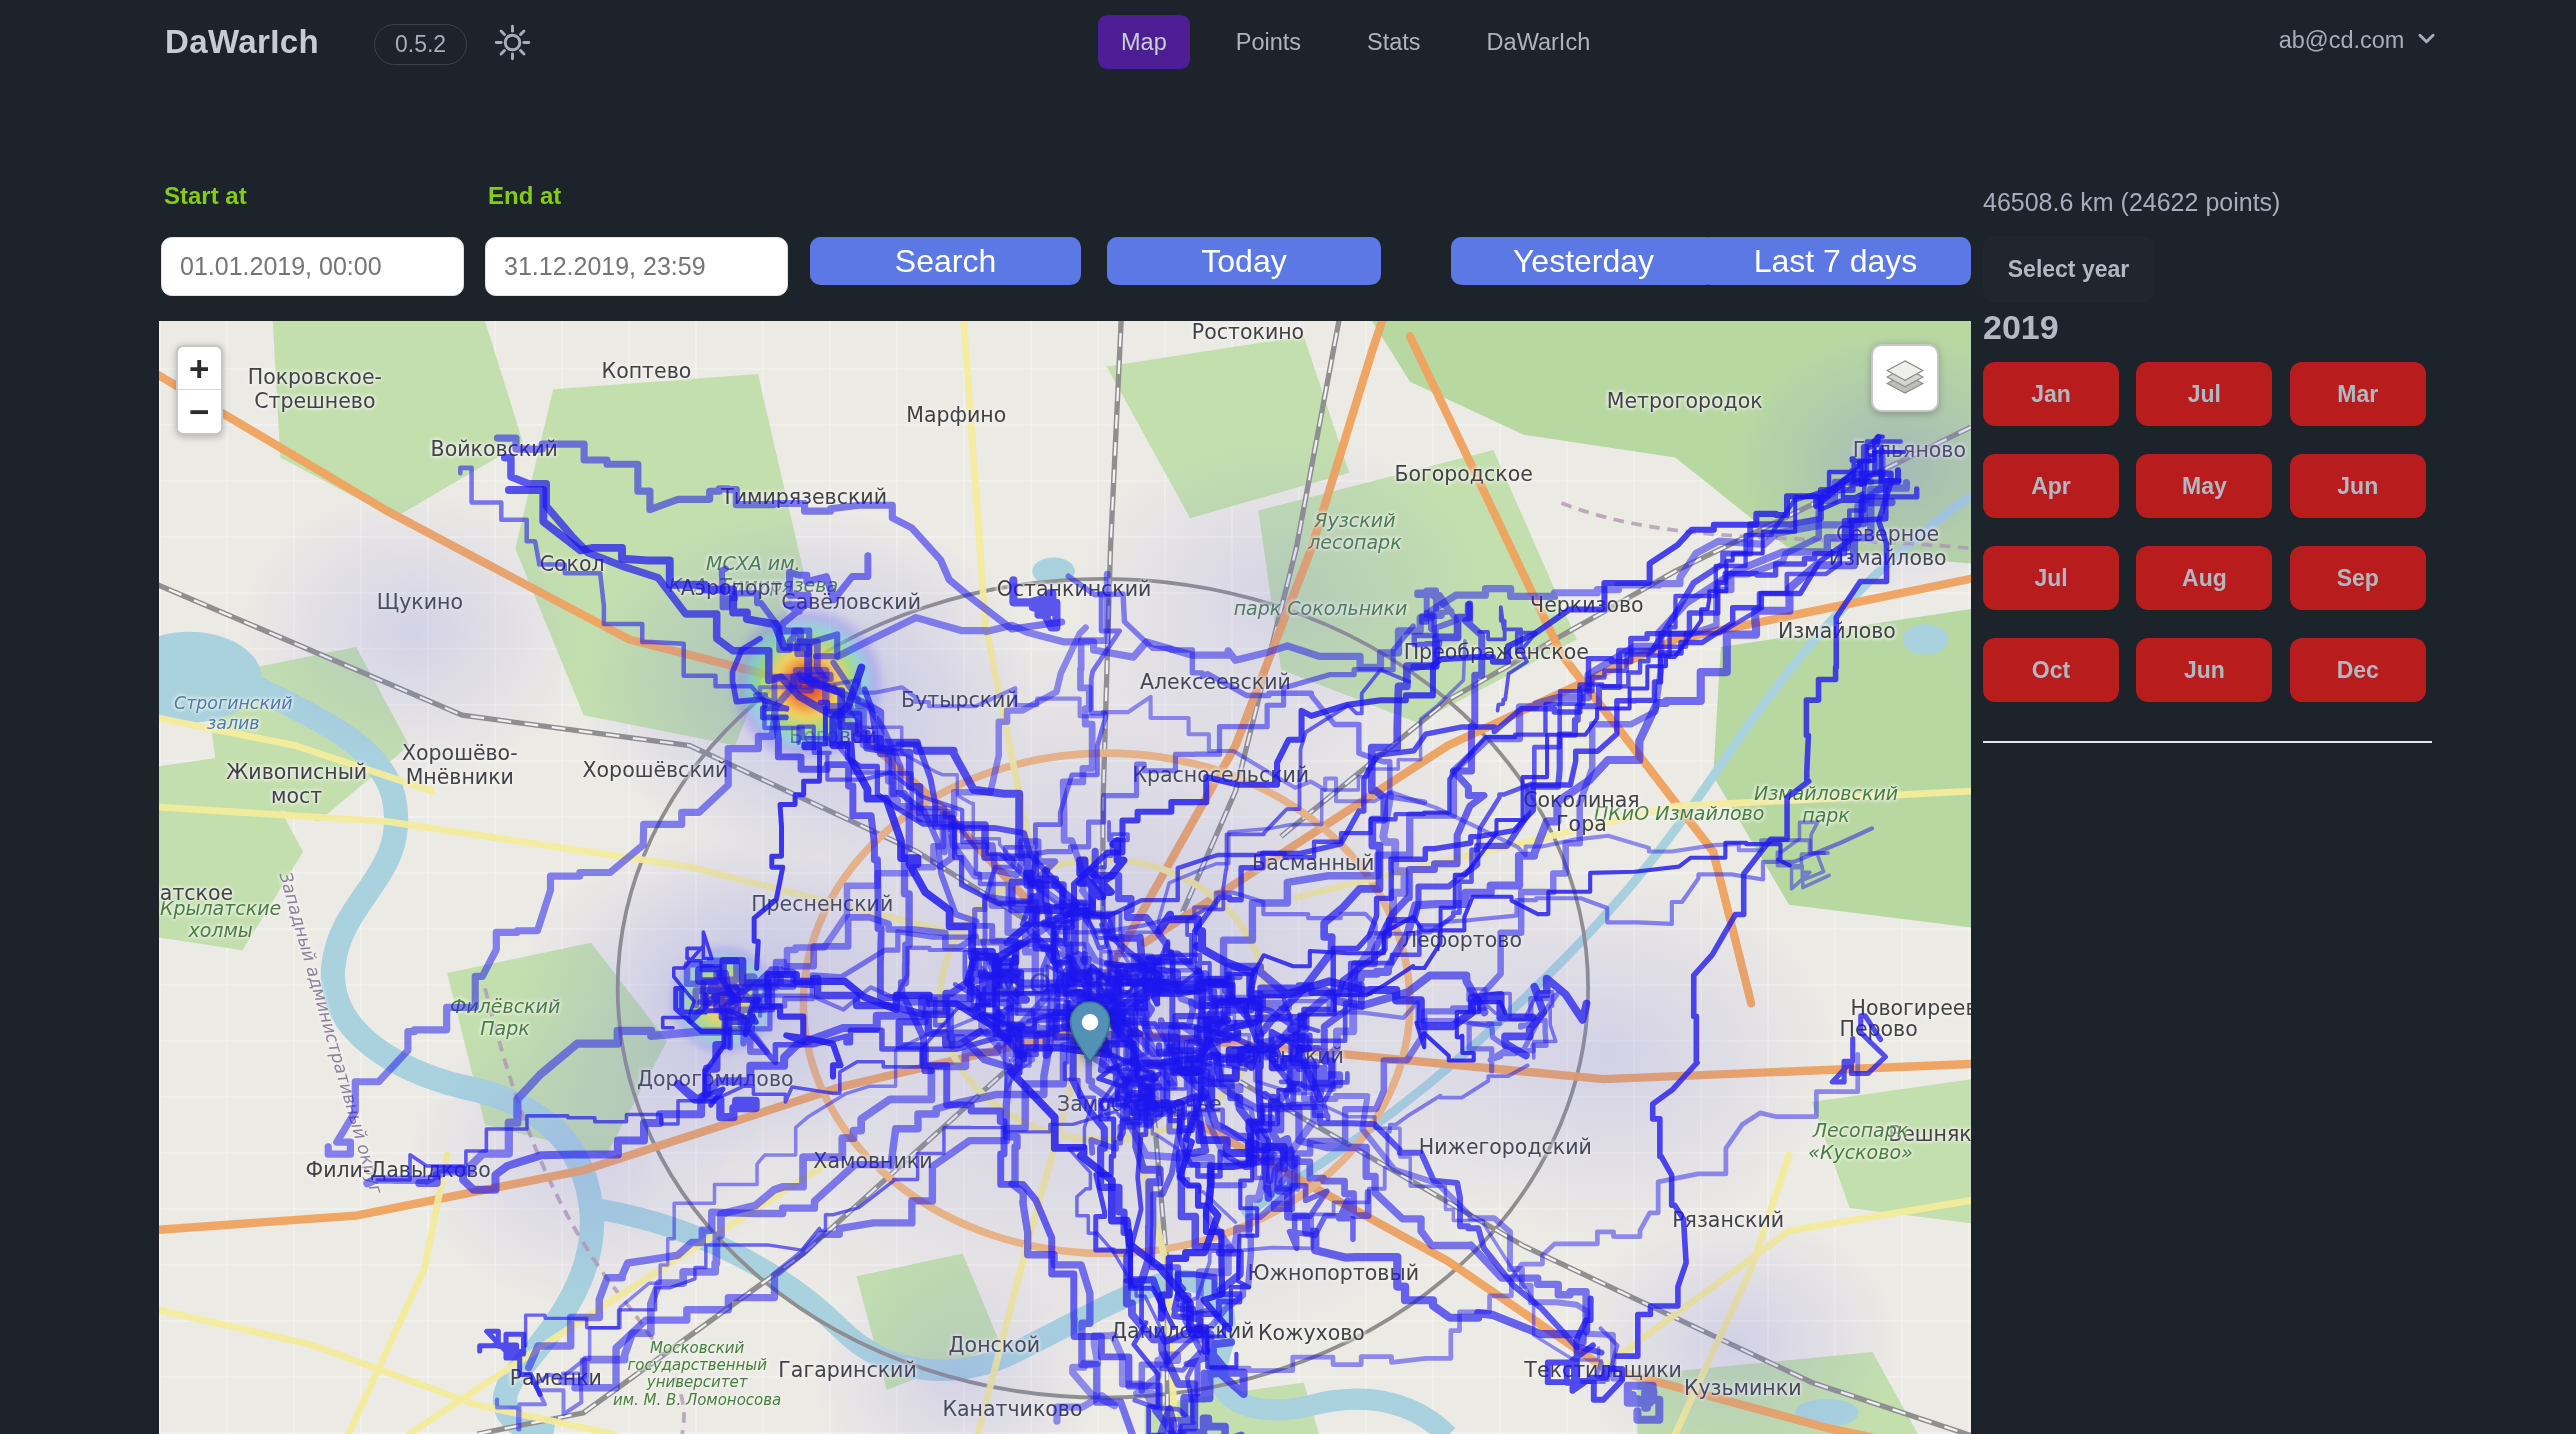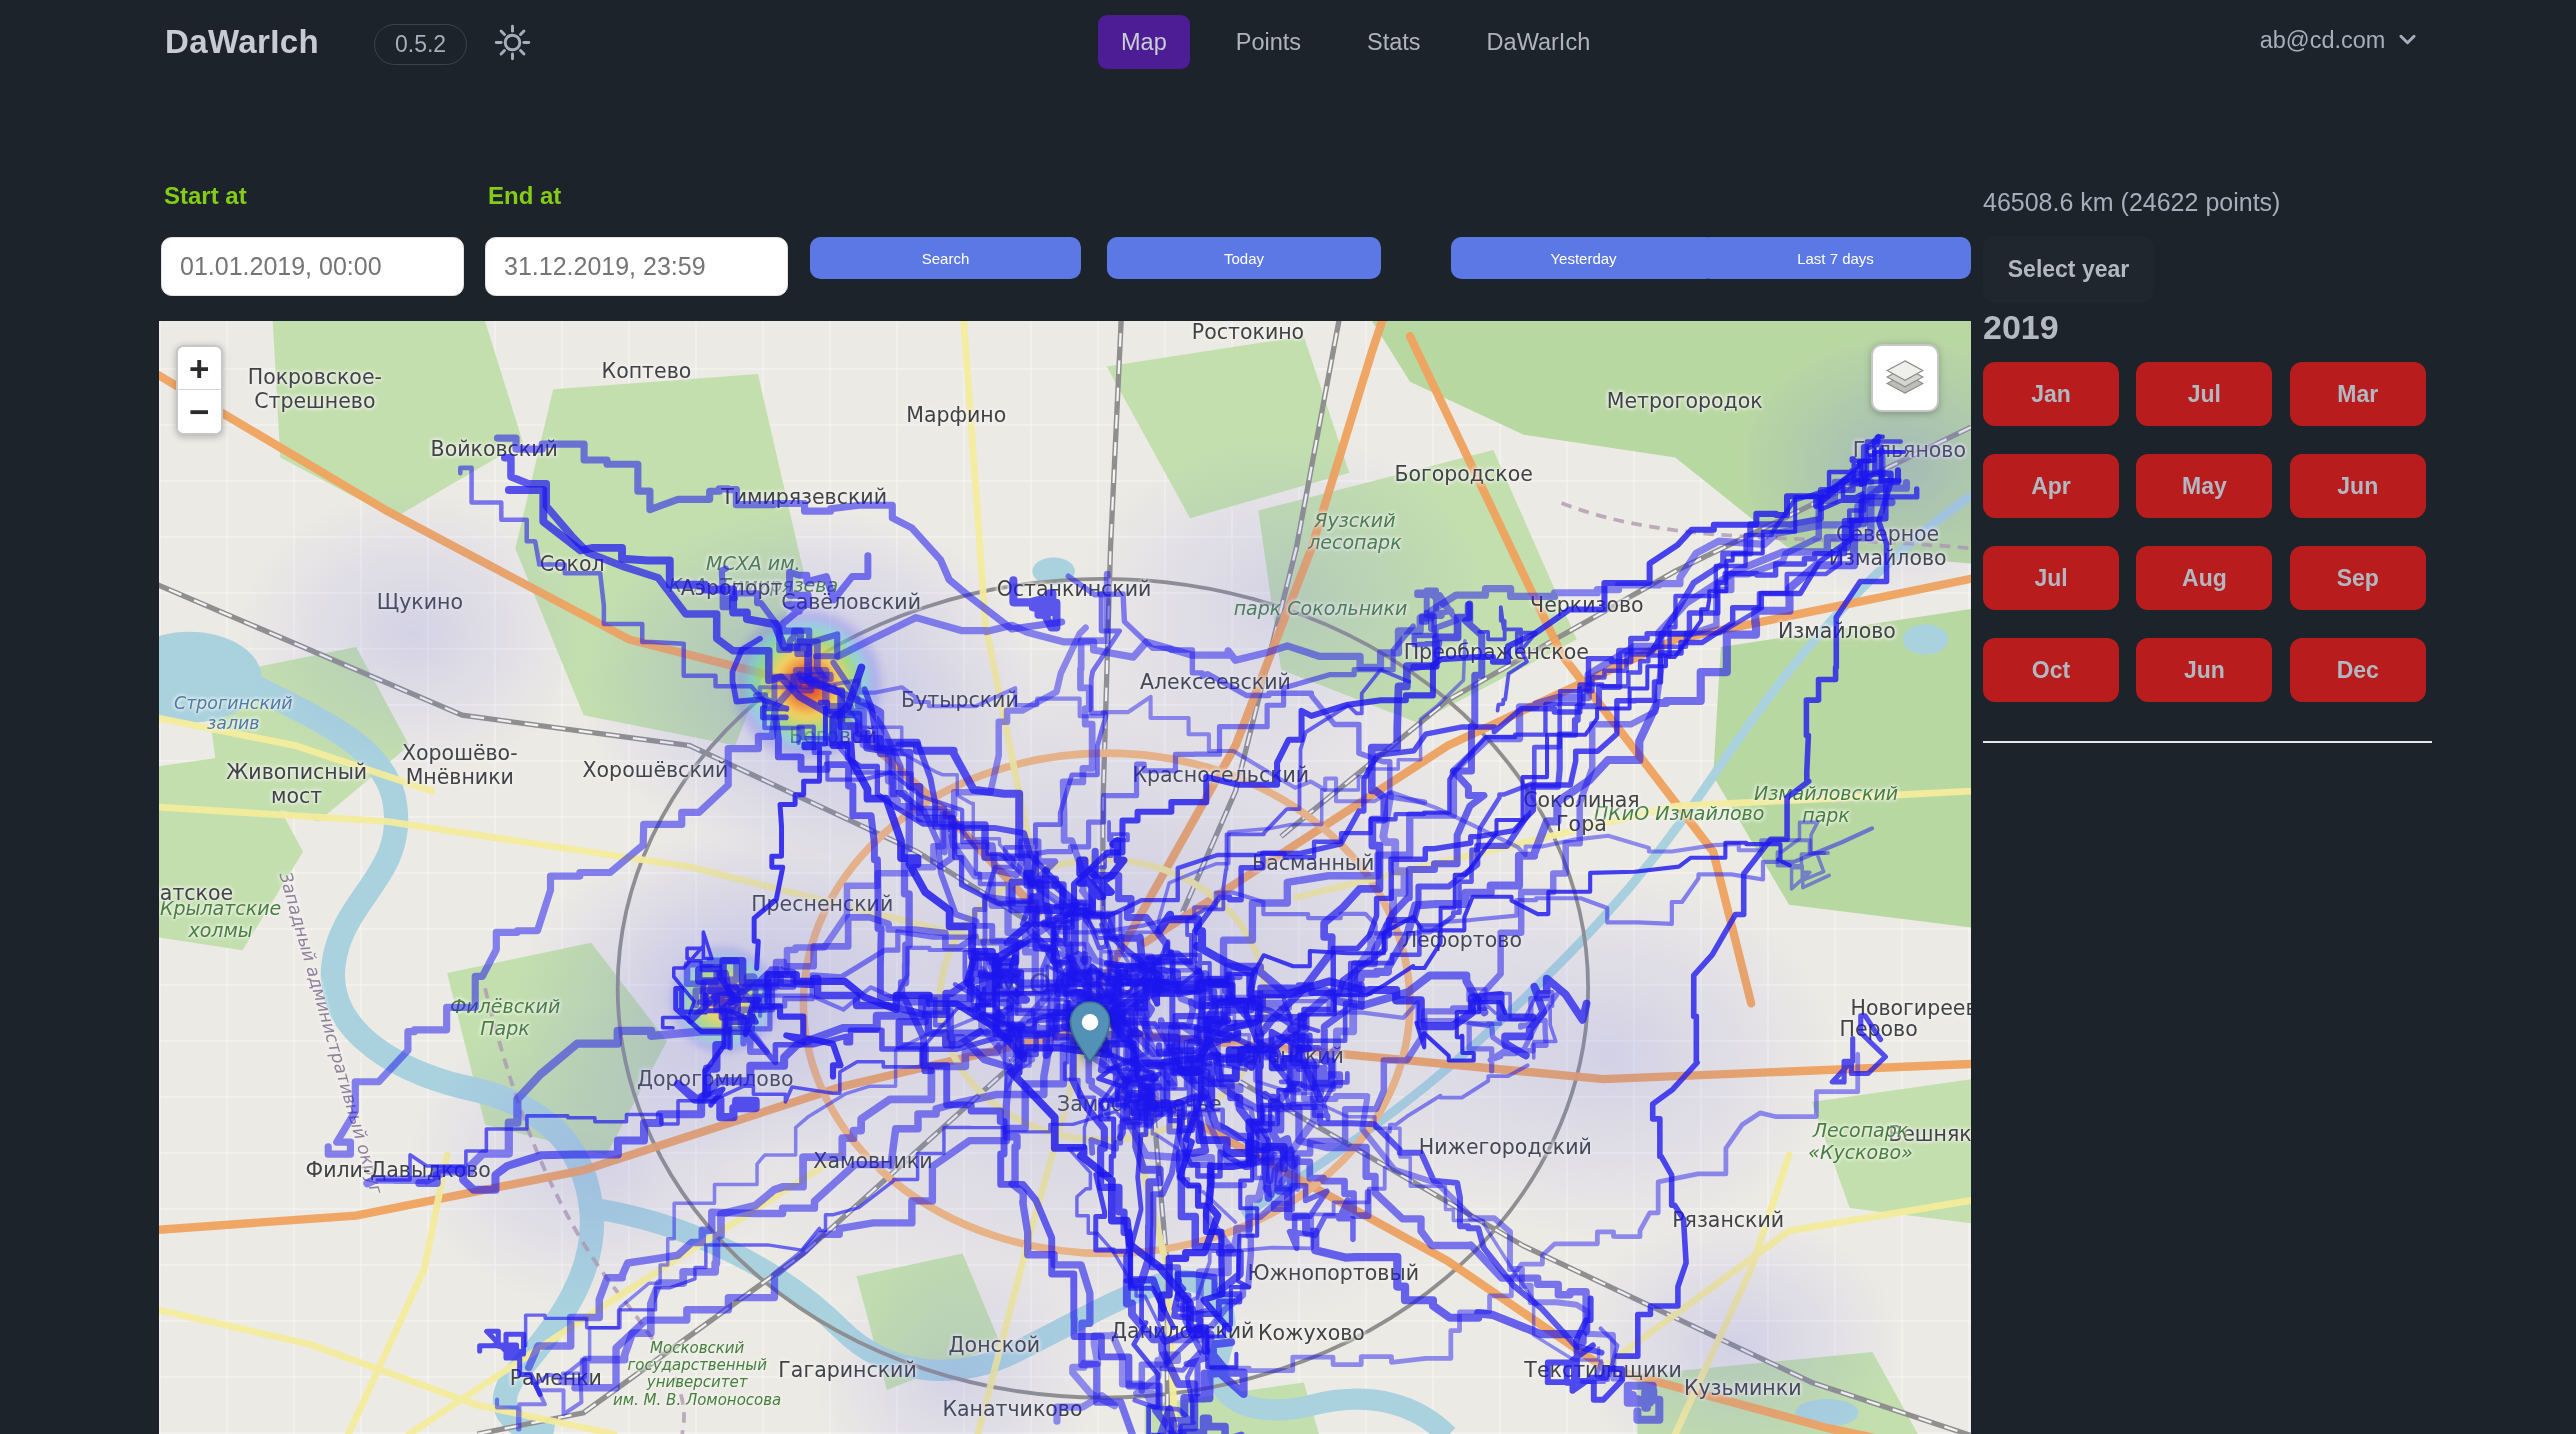--- a/index.html
+++ b/index.html
@@ -9,30 +9,30 @@
 
   
   #logo { left:165px; top:23px; font-size:33px; font-weight:700; color:#c7cbd3; letter-spacing:0.4px;}
   #version-badge { left:374px; top:24px; height:41px; padding:0 20px; border:1.5px solid #3b424b;
     border-radius:20.5px; color:#a6adbb; font-size:23px; display:flex; align-items:center;}
   #theme-toggle { left:491px; top:23px; width:42px; height:42px; display:flex; align-items:center;
     justify-content:center; background:none; border:none; cursor:pointer;}
   #tabs { left:1098px; top:15px; display:flex; align-items:center; gap:26px;}
   .tab { font-size:23.5px; color:#aeb4be; padding:13.6px 20px; border-radius:9px; cursor:pointer; background:none; border:none;}
   .tab.active { background:#4c1d95; color:#c9cdd4; padding:13.6px 23px;}
-  #user-menu { top:27px; right:157px; display:flex; align-items:center; gap:10.6px; cursor:pointer;margin-left:17px;}
+  #user-menu { top:27px; right:138px; display:flex; align-items:flex-start; gap:10.6px; cursor:pointer;margin-left:17px;}
   #user-email { font-size:23.5px; color:#a6adbb;}
 
   
   .fld-label { top:182px; font-size:24px; font-weight:700; color:#84cc16;}
   .date-input { top:237px; width:303px; height:59px; background:#fff; border:0.8px solid #e3e3e3;
     border-radius:10.6px; font-size:25px; color:#98a0ab; padding:0 18px;
     font-family:"Liberation Sans",sans-serif;}
-  .blue-btn { top:237px; height:42px; border:none; border-radius:10.6px; background:#5c78e4;
-    color:#fff; font-size:15px; font-weight:500; cursor:pointer; font-family:"Liberation Sans",sans-serif;}
+  .blue-btn { top:237px; height:48px; border:none; border-radius:10.6px; background:#5c78e4;
+    color:#fff; font-size:32px; font-weight:500; cursor:pointer; font-family:"Liberation Sans",sans-serif;}
 
   
   #stats-line { left:1983px; top:188px; font-size:25px; color:#a6adbb;}
   #select-year { left:1983px; top:236px; width:171px; height:67px; background:#20262e; border:none;
     border-radius:12px; color:#b2b8c2; font-size:23px; font-weight:600; cursor:pointer;}
   #year-heading { left:1983px; top:308px; font-size:34px; font-weight:600; color:#b4bac4;}
   #month-grid { left:1983px; top:362px; width:444px; display:grid; grid-template-columns:repeat(3,136px);
     column-gap:17.4px; row-gap:28px;}
   .month-btn { height:64px; background:#b91c1c; border:none; border-radius:12px; color:#b2b8c2;
     font-size:23px; font-weight:600; cursor:pointer;}

